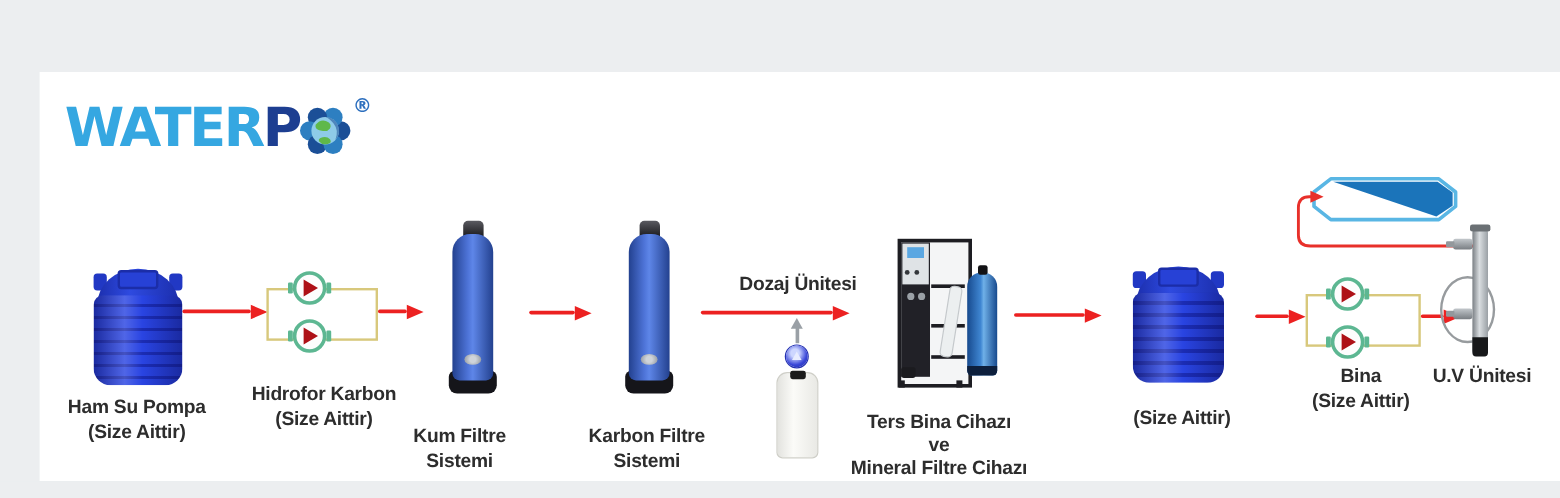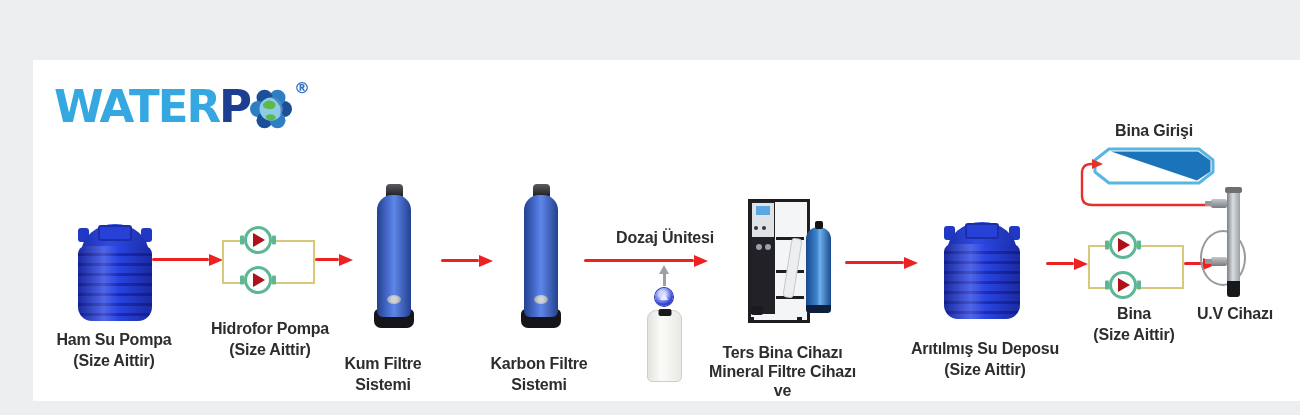--- a/index.html
+++ b/index.html
@@ -165,21 +165,21 @@
   </div>
 
   <div class="loop" style="left:222px;top:240px;width:89px;height:40px;"></div>
   <div class="pump" style="left:244px;top:226px;">
       <span class="tri"></span>
     </div>
   <div class="pump" style="left:244px;top:266px;">
       <span class="tri"></span>
     </div>
   <div class="lbl" style="left:190px;top:318px;width:160px;">
-    <div>Hidrofor Pompa</div>
+    <div>Hidrofor Karbon</div>
     <div>(Size Aittir)</div>
   </div>
 
   <div class="ftank" style="left:374px;top:184px;">
     <div class="valve"></div>
     <div class="body">
         <div class="port"></div>
       </div>
     <div class="base"></div>
   </div>
@@ -219,33 +219,32 @@
   </div>
   <div class="ro-gauge" style="left:756px;top:244px;"></div>
   <div class="ro-gauge" style="left:765px;top:244px;"></div>
   <div class="ro-tube"></div>
   <div class="ro-pumpblob"></div>
   <div class="ro-leg" style="left:749px;top:317px;"></div>
   <div class="ro-leg" style="left:797px;top:317px;"></div>
   <div class="ro-tank"></div>
   <div class="lbl tight" style="left:680px;top:343px;width:205px;">
     <div>Ters Bina Cihazı</div>
+    <div>ve</div>
     <div>Mineral Filtre Cihazı</div>
-    <div>ve</div>
   </div>
 
   <div class="wtank" style="left:944px;top:222px;width:76px;">
     <div class="lug" style="left:0;"></div>
     <div class="lug" style="right:0;"></div>
     <div class="dome"></div>
     <div class="cap"></div>
     <div class="body"></div>
   </div>
   <div class="lbl" style="left:893px;top:338px;width:184px;">
-    <div>Arıtılmış Su Deposu</div>
     <div>(Size Aittir)</div>
   </div>
 
   <div class="loop" style="left:1088px;top:245px;width:92px;height:40px;"></div>
   <div class="pump" style="left:1109px;top:231px;">
       <span class="tri"></span>
     </div>
   <div class="pump" style="left:1109px;top:271px;">
       <span class="tri"></span>
     </div>
@@ -256,26 +255,23 @@
 
   <div class="uv-wire"></div>
   <div class="uv-body"></div>
   <div class="uv-top"></div>
   <div class="uv-fit" style="left:1211px;top:199px;"></div>
   <div class="uv-nub" style="left:1205px;top:201px;"></div>
   <div class="uv-fit" style="left:1211px;top:257px;"></div>
   <div class="uv-nub" style="left:1205px;top:259px;"></div>
   <div class="uv-bottom"></div>
   <div class="lbl" style="left:1176px;top:303px;width:118px;">
-    <div>U.V Cihazı</div>
-  </div>
-
-  <div class="lbl" style="left:1092px;top:120px;width:124px;">
-    <div>Bina Girişi</div>
-  </div>
+    <div>U.V Ünitesi</div>
+  </div>
+
   <svg class="svg-abs" style="left:1093px;top:146px;" width="122" height="40" viewBox="0 0 122 40">
     <polygon points="2,14 16,3 106,3 120,14 120,26 106,37 16,37 2,26" fill="#ffffff" stroke="#59b6e4" stroke-width="3" stroke-linejoin="round"></polygon>
     <polygon points="18,5.5 105,5.5 117.5,14.5 117.5,25.5 104,34.5" fill="#1b74ba"></polygon>
   </svg>
   <svg class="svg-abs" style="left:1074px;top:158px;" width="160" height="52" viewBox="0 0 160 52">
     <path d="M154,47 H18 Q8,47 8,38 V15 Q8,6 17,6 H19" fill="none" stroke="#e8302a" stroke-width="2.4"></path>
     <polygon points="18,1 29,6 18,11" fill="#e8302a"></polygon>
   </svg>
 
   <div class="speck" style="left:128px;top:409px;width:14px;height:3px;"></div>

